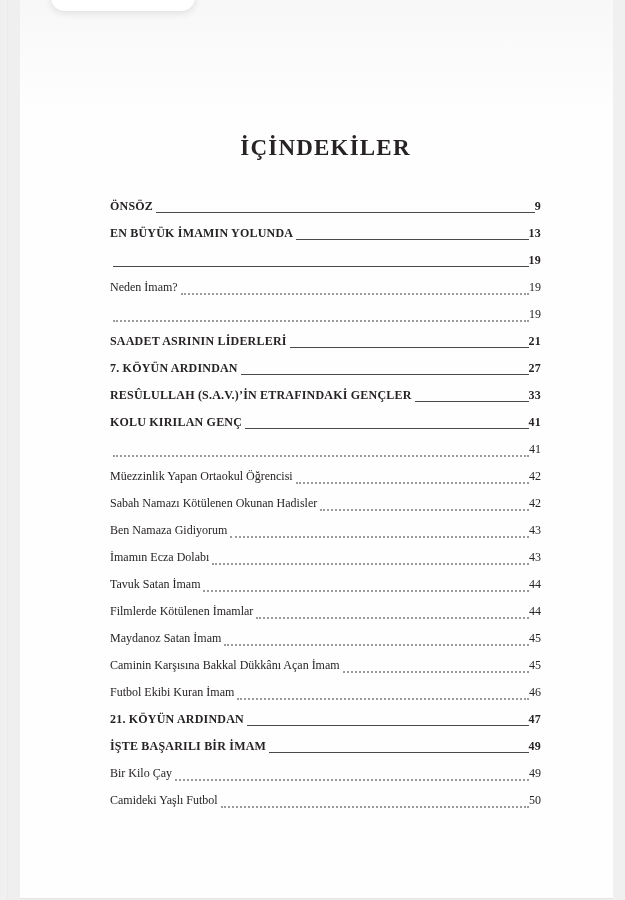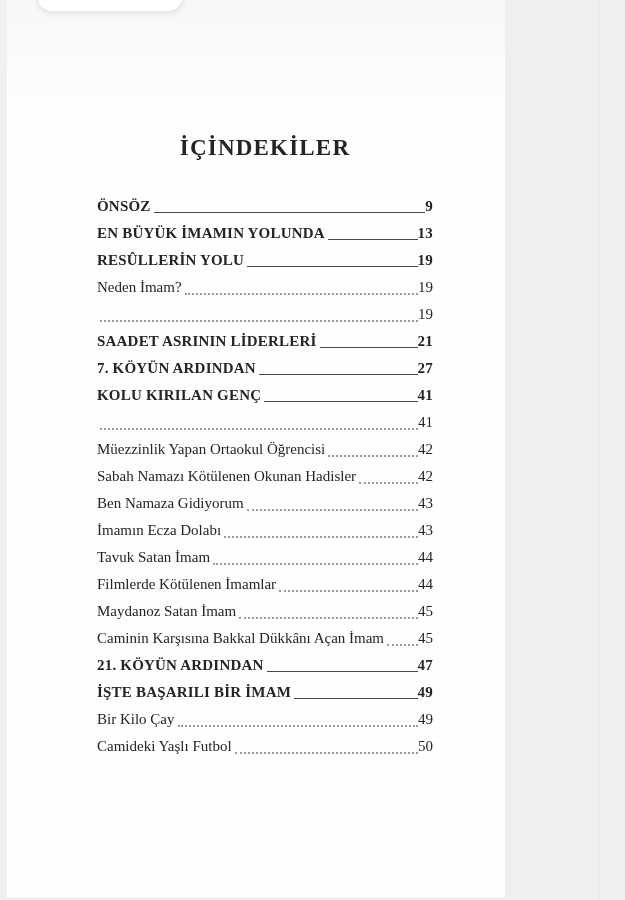--- a/index.html
+++ b/index.html
@@ -20,23 +20,23 @@
   .gutter {
     position: absolute;
     top: 0;
     bottom: 0;
     background: #f1f0f0;
   }
   .gutter.left  { left: 0;  width: 7px;  border-right: 1px solid #eceaea; }
   .gutter.right { right: 0; width: 25px; border-left: 1px solid #eceaea; }
   .page {
     position: absolute;
-    left: 7px;
+    left: 20px;
     top: 0;
-    width: 498px;
+    width: 593px;
     height: 898px;
     background: var(--page-bg, #fefefe);
     border-bottom: 1px solid #e6e4e4;
   }
   .page-top-shade {
     position: absolute;
     left: 0; top: 0; right: 0;
     height: 110px;
     background: linear-gradient(180deg, rgba(90,70,70,0.035), rgba(90,70,70,0.0));
     pointer-events: none;
@@ -64,21 +64,21 @@
     line-height: 30px;
     color: var(--text-color, #272324);
   }
   .toc-list {
     margin-top: 29px;
   }
   .toc-row {
     display: flex;
     align-items: flex-end;
     height: 27px;
-    font-size: 15px;
+    font-size: 12px;
     line-height: 26px;
   }
   .toc-label {
     white-space: nowrap;
     flex-shrink: 0;
   }
   .toc-leader {
     flex: 1;
     min-width: 6px;
     align-self: flex-end;
@@ -120,21 +120,20 @@
             <span class="toc-label">ÖNSÖZ</span>
             <span class="toc-leader"></span>
             <span class="toc-page">9</span>
           </div>
           <div class="toc-row chapter">
             <span class="toc-label">EN BÜYÜK İMAMIN YOLUNDA</span>
             <span class="toc-leader"></span>
             <span class="toc-page">13</span>
           </div>
           <div class="toc-row chapter">
-            <span class="toc-label">RESÛLLERİN YOLU</span>
             <span class="toc-leader"></span>
             <span class="toc-page">19</span>
           </div>
           <div class="toc-row section">
             <span class="toc-label">Neden İmam?</span>
             <span class="toc-leader"></span>
             <span class="toc-page">19</span>
           </div>
           <div class="toc-row section">
             <span class="toc-leader"></span>
@@ -144,20 +143,25 @@
             <span class="toc-label">SAADET ASRININ LİDERLERİ</span>
             <span class="toc-leader"></span>
             <span class="toc-page">21</span>
           </div>
           <div class="toc-row chapter">
             <span class="toc-label">7. KÖYÜN ARDINDAN</span>
             <span class="toc-leader"></span>
             <span class="toc-page">27</span>
           </div>
           <div class="toc-row chapter">
+            <span class="toc-label">RESÛLULLAH (S.A.V.)’İN ETRAFINDAKİ GENÇLER</span>
+            <span class="toc-leader"></span>
+            <span class="toc-page">33</span>
+          </div>
+          <div class="toc-row chapter">
             <span class="toc-label">KOLU KIRILAN GENÇ</span>
             <span class="toc-leader"></span>
             <span class="toc-page">41</span>
           </div>
           <div class="toc-row section">
             <span class="toc-leader"></span>
             <span class="toc-page">41</span>
           </div>
           <div class="toc-row section">
             <span class="toc-label">Müezzinlik Yapan Ortaokul Öğrencisi</span>
@@ -191,20 +195,25 @@
           </div>
           <div class="toc-row section">
             <span class="toc-label">Maydanoz Satan İmam</span>
             <span class="toc-leader"></span>
             <span class="toc-page">45</span>
           </div>
           <div class="toc-row section">
             <span class="toc-label">Caminin Karşısına Bakkal Dükkânı Açan İmam</span>
             <span class="toc-leader"></span>
             <span class="toc-page">45</span>
+          </div>
+          <div class="toc-row section">
+            <span class="toc-label">Futbol Ekibi Kuran İmam</span>
+            <span class="toc-leader"></span>
+            <span class="toc-page">46</span>
           </div>
           <div class="toc-row chapter">
             <span class="toc-label">21. KÖYÜN ARDINDAN</span>
             <span class="toc-leader"></span>
             <span class="toc-page">47</span>
           </div>
           <div class="toc-row chapter">
             <span class="toc-label">İŞTE BAŞARILI BİR İMAM</span>
             <span class="toc-leader"></span>
             <span class="toc-page">49</span>

